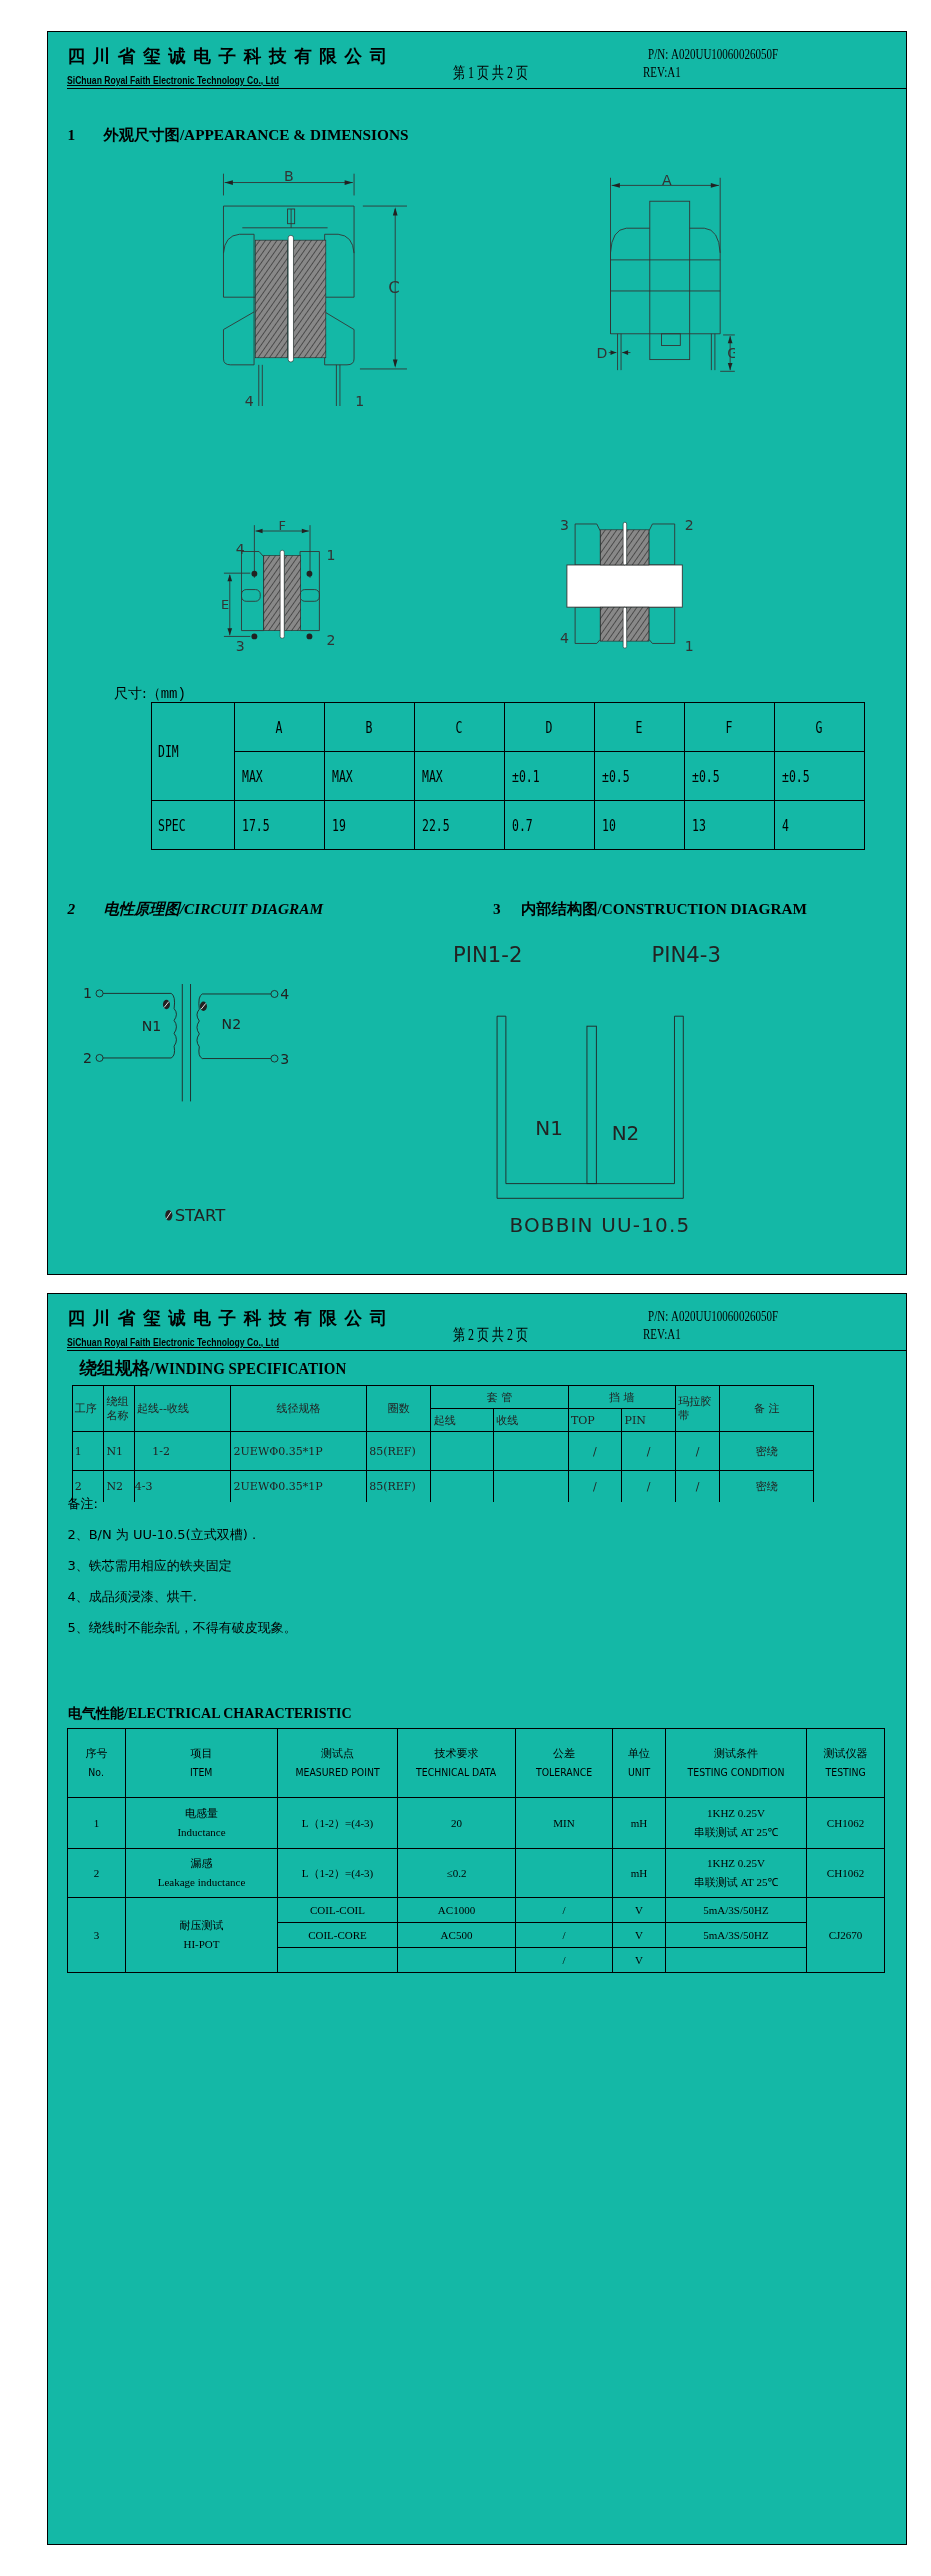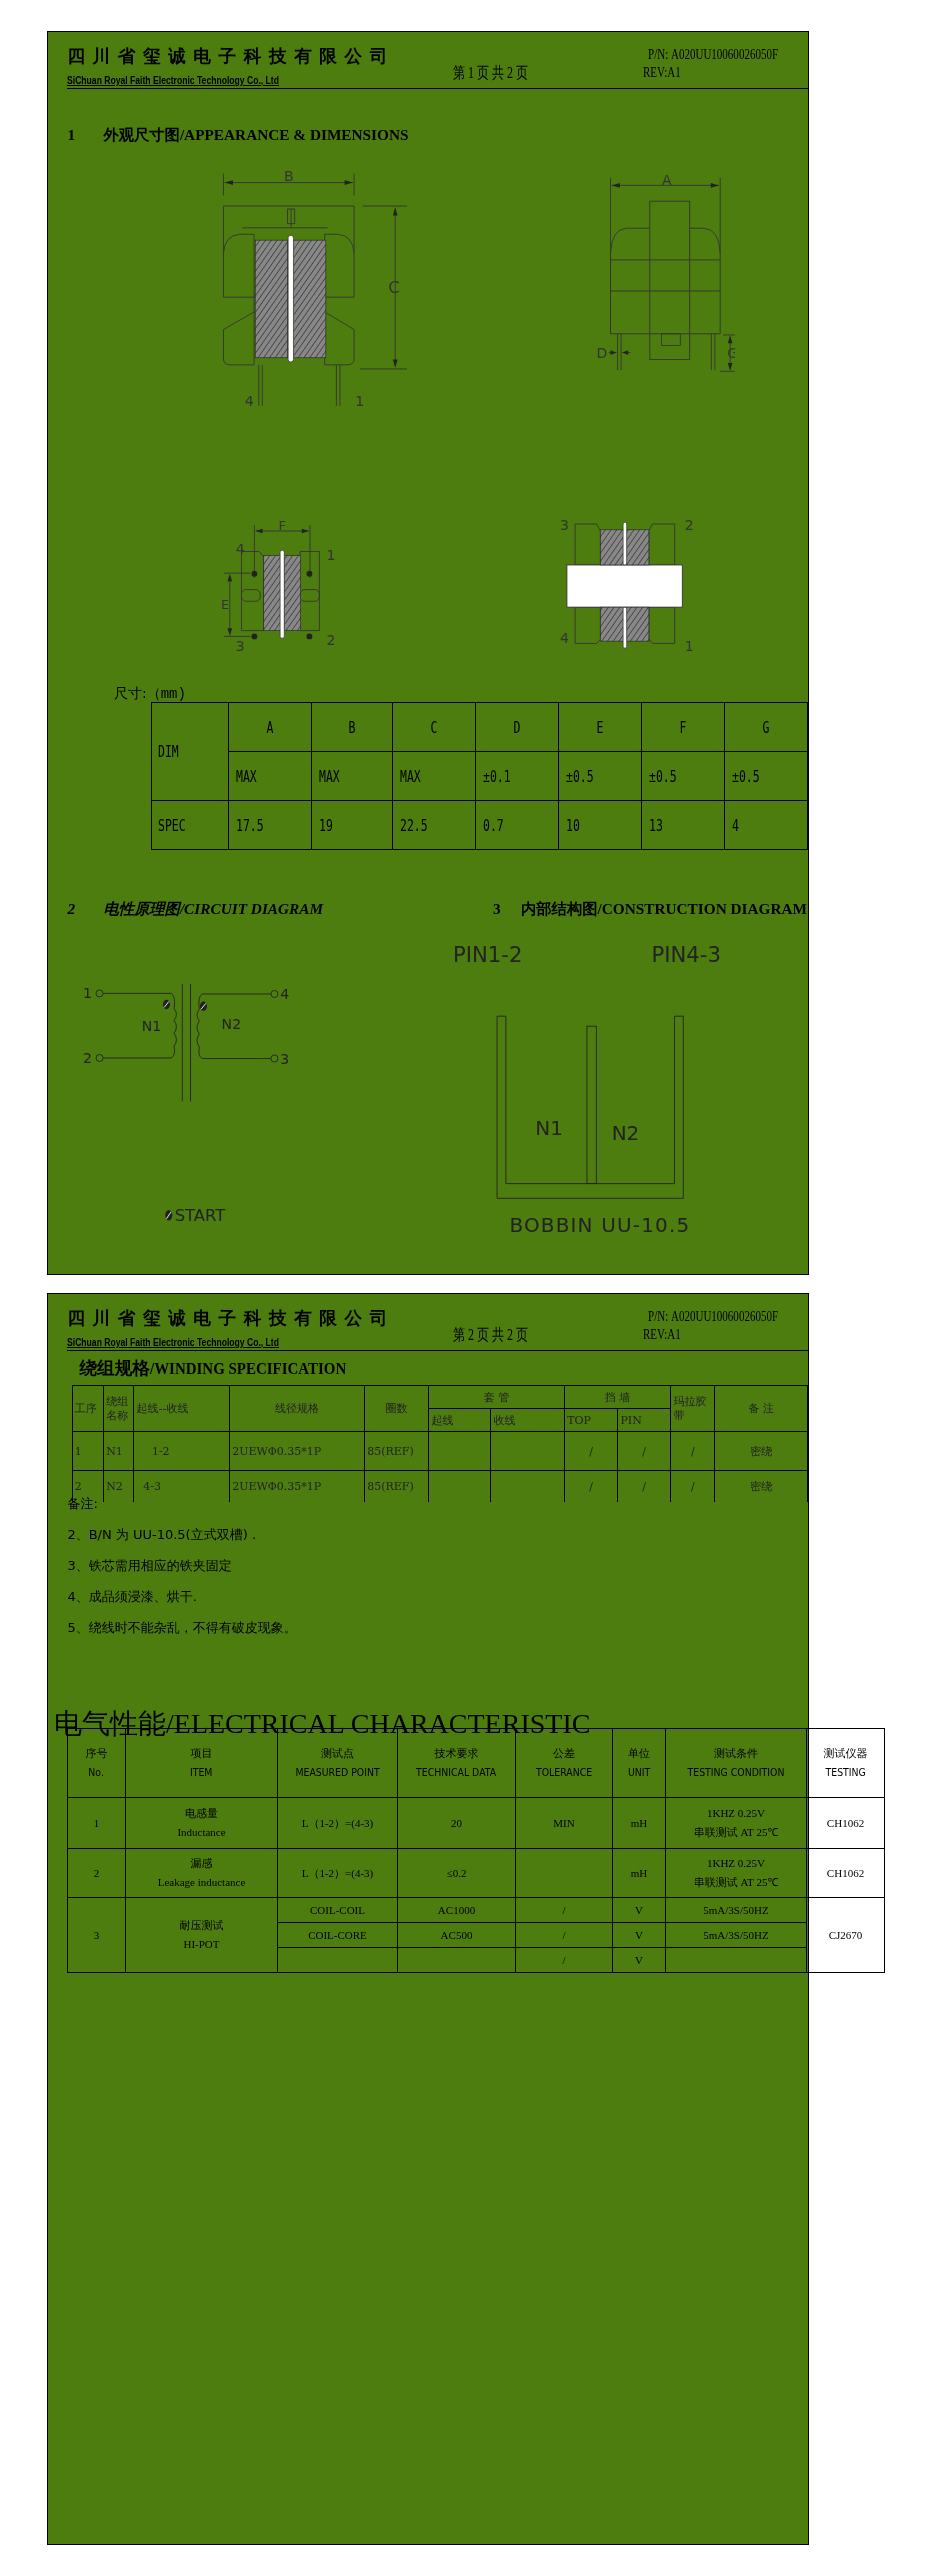--- a/index.html
+++ b/index.html
@@ -1,17 +1,17 @@
 <!DOCTYPE html>
 <html style="font-size:9.4px"><head>
 <meta charset="utf-8">
 <style>
   html, body { margin:0; padding:0; background:#ffffff; }
   body { width:932px; height:2576px; position:relative; font-family:"Liberation Serif", serif; color:#000; overflow:hidden; }
-  .page { position:absolute; left:47px; width:762px; border:0.9px solid #000; background:#4d7c0f; box-sizing:border-box; }
+  .page { position:absolute; left:47px; width:860px; border:0.9px solid #000; background:#14b8a6; box-sizing:border-box; }
   #page1 { top:31px; height:1244px; }
   #page2 { top:1293px; height:1252px; }
   .hdr { position:absolute; left:0; top:0; width:100%; height:65px; }
   .company-cn { position:absolute; left:19.4px; top:11.7px; font-family:"DejaVu Sans", sans-serif; font-weight:bold; font-size:17.6px; letter-spacing:7.6px; }
   .company-en { position:absolute; left:19.4px; top:43px; font-family:"Liberation Sans", sans-serif; font-weight:bold; font-size:10px; text-decoration:underline; transform:scaleX(0.86); transform-origin:left; }
   .pageno { position:absolute; left:405px; top:31px; font-size:16px; font-family:"Liberation Serif", serif; transform:scaleX(0.75); transform-origin:left; }
   .pn { position:absolute; left:600px; top:13px; font-size:15.3px; transform:scaleX(0.72); transform-origin:left; }
   .rev { position:absolute; left:595px; top:31px; font-size:15.3px; transform:scaleX(0.72); transform-origin:left; }
   .hdr-rule { position:absolute; left:19.4px; right:0; top:56px; border-top:1.8px solid #000; }
   .sec-title { position:absolute; font-weight:bold; font-size:15.3px; white-space:nowrap; }
@@ -27,21 +27,21 @@
   #dim-table td.lbl { width:76px; padding-left:5.9px; }
   #dim-table td.c { text-align:center; padding:0; }
   #dim-table td.c span { transform-origin:center; }
   .w-title { position:absolute; left:23.5px; top:62px; font-weight:bold; font-size:17.6px; }
   .w-title .cn { font-family:Liberation Mono, monospace;margin-left:8px; }
   .w-title .en { display:inline-block; transform:scaleX(0.85); transform-origin:left; }
   #wind-table { position:absolute; left:23.5px; top:91px; font-family:"DejaVu Serif", serif; font-size:11px; }
   #wind-table td { border:0.6px solid #000; height:22px; padding:0 2.3px; color:#222; }
   #wind-table .cut td { border-bottom:none; }
   .notes { position:absolute; left:19.4px; top:194px; font-family:"DejaVu Sans", sans-serif; font-size:13px; line-height:31px; }
-  .el-title { position:absolute; left:6px; top:411px; font-weight:normal; font-size:28px; }
+  .el-title { position:absolute; left:20px; top:411px; font-weight:bold; font-size:14px; }
   .el-title .cn { font-family:"DejaVu Sans", sans-serif; }
   #el-table { position:absolute; left:19px; top:434px; width:818px; font-size:11px; }
   #el-table td { border:0.9px solid #000; text-align:center; vertical-align:middle; line-height:19px; }
   #el-table .hd { font-family:"DejaVu Sans", sans-serif; font-size:11px; height:69px; }
   #el-table .hd .en { display:inline-block; transform:scaleX(0.85); }
   .sans { font-family:"DejaVu Sans", sans-serif; }
 </style>
 </head>
 <body>
 
@@ -316,21 +316,21 @@
       <td></td>
       <td></td>
       <td style="text-align:center">/</td>
       <td style="text-align:center">/</td>
       <td style="text-align:center">/</td>
       <td style="text-align:center">密绕</td>
     </tr>
     <tr class="cut" style="height:31px">
       <td>2</td>
       <td>N2</td>
-      <td style="padding-left:9px">4-3</td>
+      <td style="padding-left:0">4-3</td>
       <td>2UEWΦ0.35*1P</td>
       <td>85(REF)</td>
       <td></td>
       <td></td>
       <td style="text-align:center">/</td>
       <td style="text-align:center">/</td>
       <td style="text-align:center">/</td>
       <td style="text-align:center">密绕</td>
     </tr>
   </tbody>

